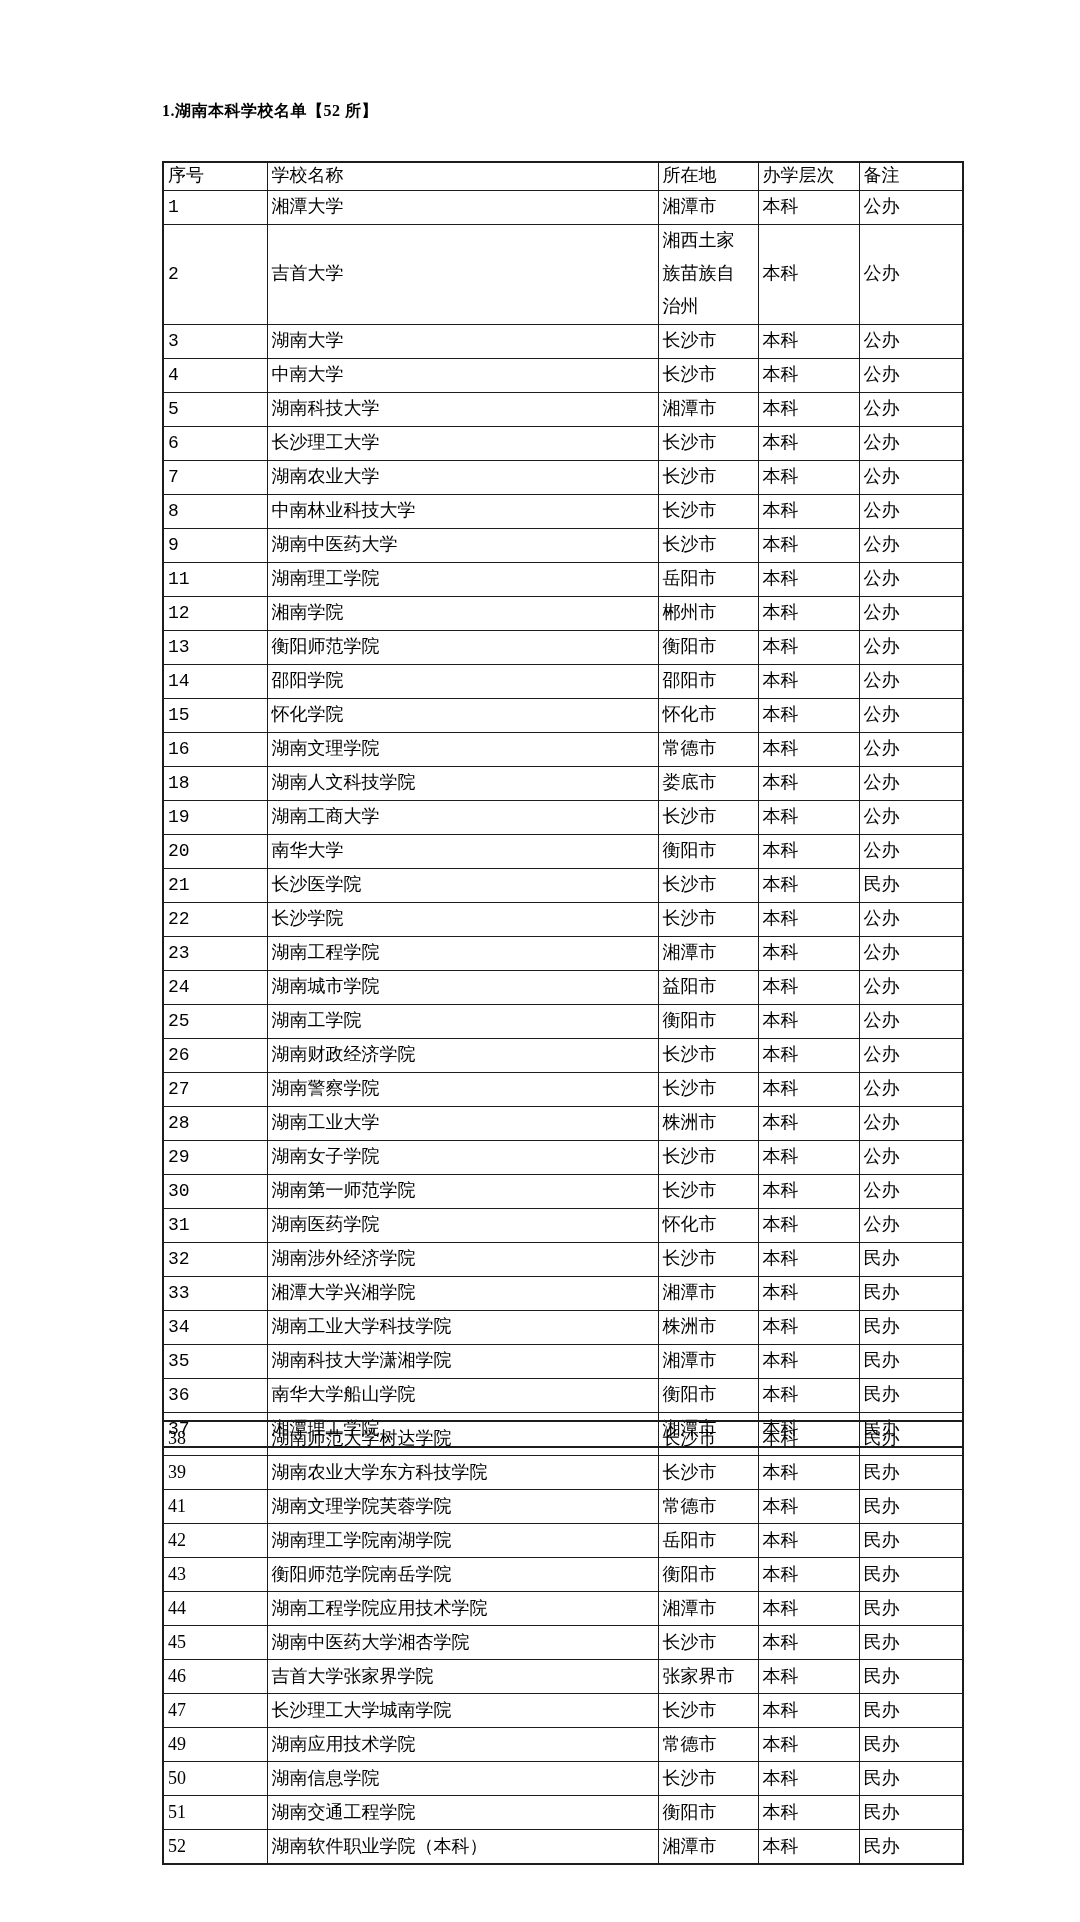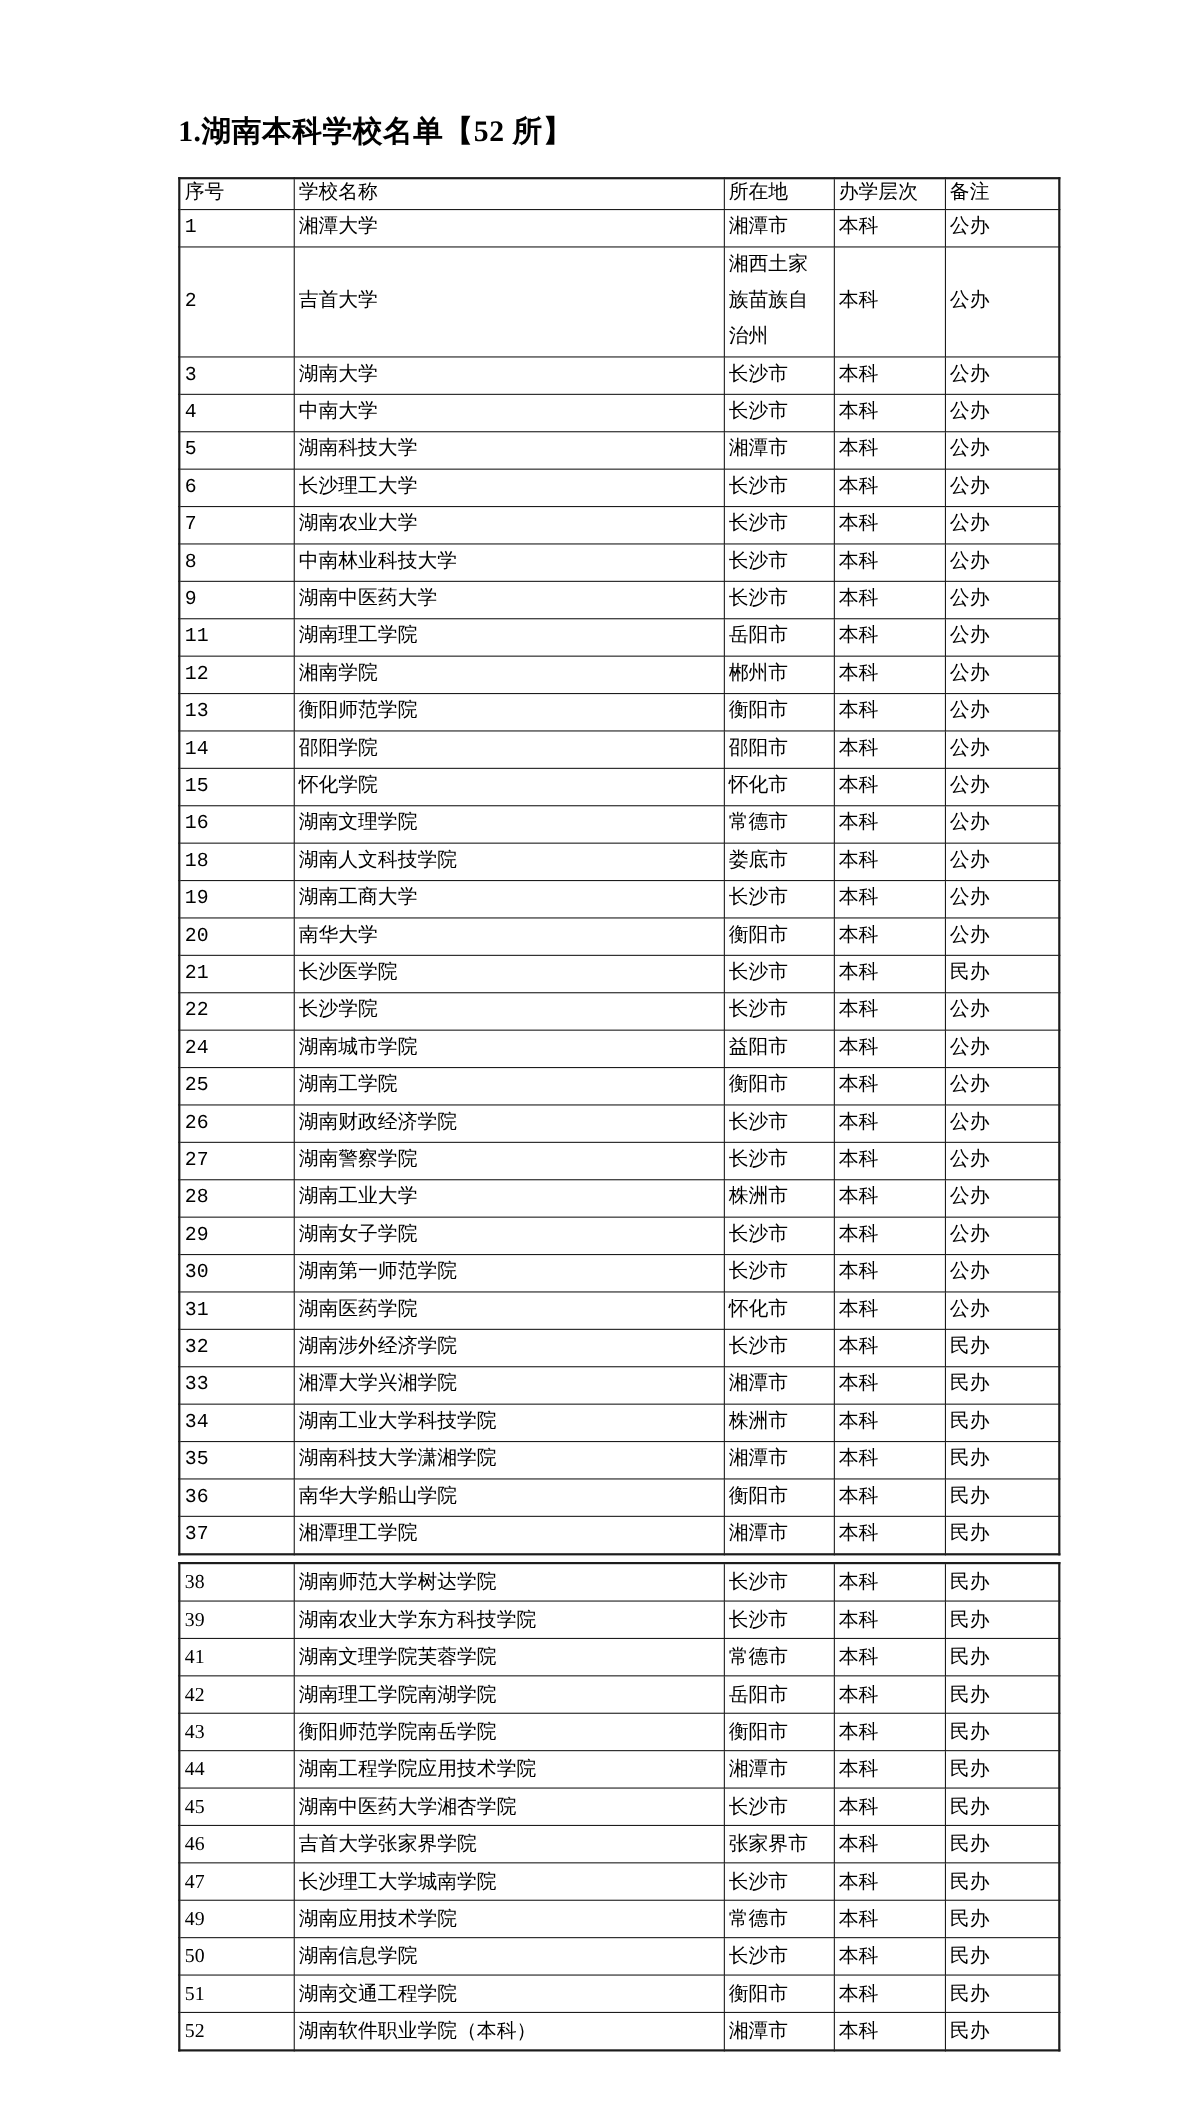--- a/index.html
+++ b/index.html
@@ -11,21 +11,21 @@
     width: 1080px;
     height: 1922px;
     position: relative;
     font-family: "Liberation Serif", "DejaVu Serif", serif;
     color: #000000;
   }
   .doc-title {
     position: absolute;
     left: 162px;
     top: 101px;
-    font-size: 27px;
+    font-size: 16px;
     font-weight: 700;
     letter-spacing: 0.5px;
     white-space: nowrap;
   }
   table.school-table {
     position: absolute;
     left: 162px;
     width: 800px;
     border-collapse: collapse;
     table-layout: fixed;
@@ -217,20 +217,27 @@
         <td>民办</td>
       </tr>
       <tr>
         <td>22</td>
         <td>长沙学院</td>
         <td><span class="loc-wrap">长沙市</span></td>
         <td>本科</td>
         <td>公办</td>
       </tr>
       <tr>
+        <td>23</td>
+        <td>湖南工程学院</td>
+        <td><span class="loc-wrap">湘潭市</span></td>
+        <td>本科</td>
+        <td>公办</td>
+      </tr>
+      <tr>
         <td>24</td>
         <td>湖南城市学院</td>
         <td><span class="loc-wrap">益阳市</span></td>
         <td>本科</td>
         <td>公办</td>
       </tr>
       <tr>
         <td>25</td>
         <td>湖南工学院</td>
         <td><span class="loc-wrap">衡阳市</span></td>

